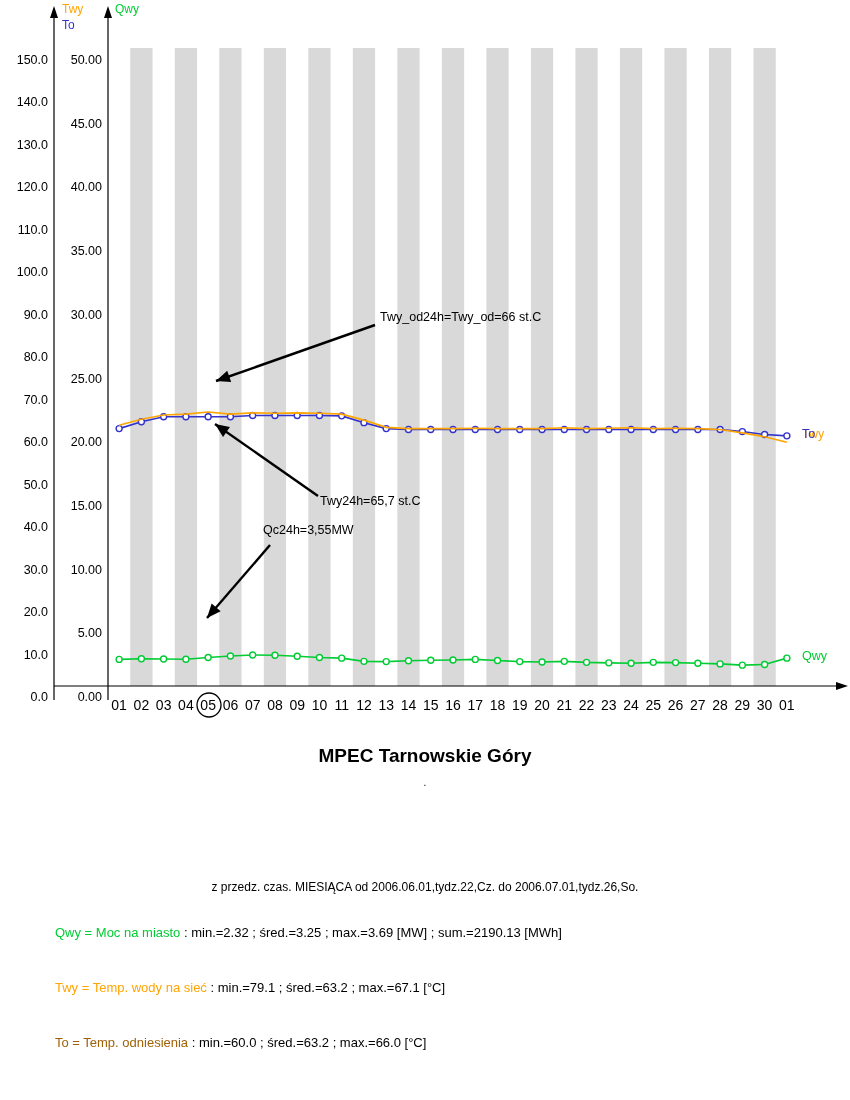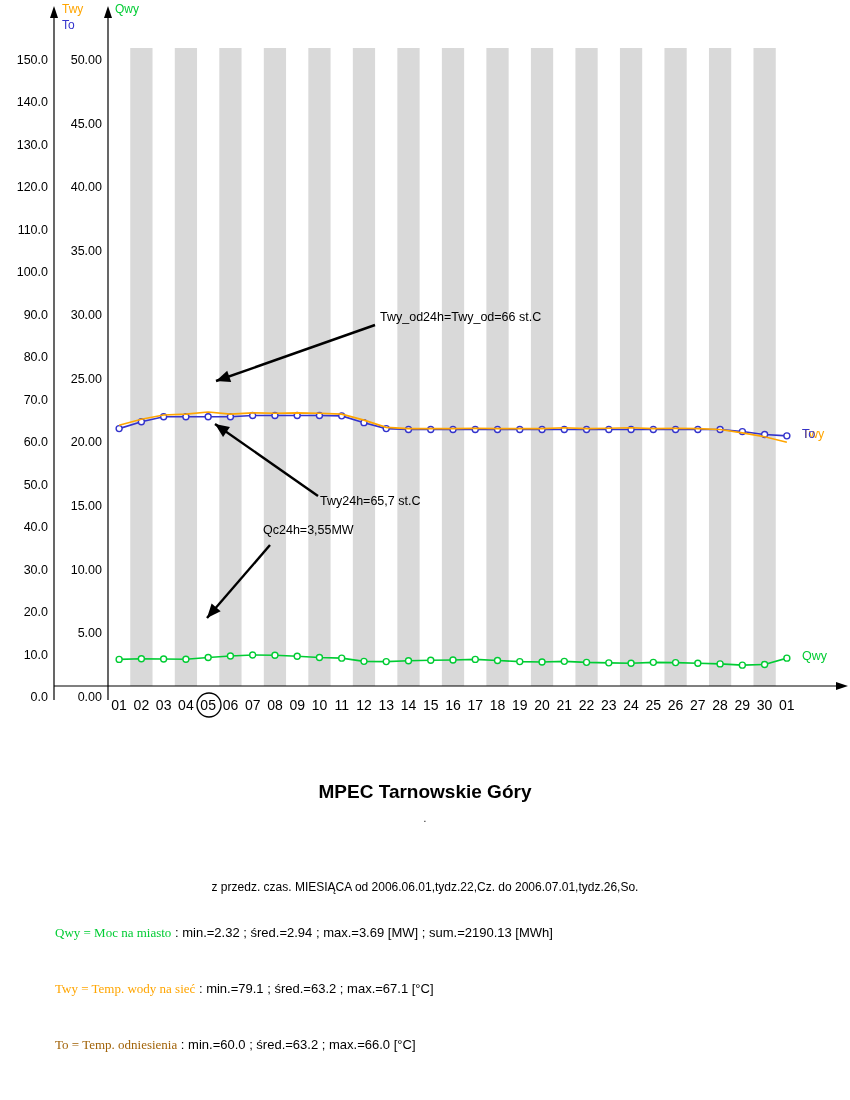--- a/index.html
+++ b/index.html
@@ -53,21 +53,20 @@
   .series-tag {
     font-size: 12.5px;
     font-family: "Liberation Sans", sans-serif;
   }
   .titles {
     position: absolute;
     left: 0;
     top: 745px;
     width: 850px;
     text-align: center;
-    margin-top: 36px;
   }
   .title-main {
     font-size: 19px;
     font-weight: bold;
     color: #000;
     margin: 0;
     padding: 0;
   }
   .subtitle-row {
     margin-top: 34px;
@@ -102,21 +101,21 @@
     position: absolute;
     left: 55px;
     top: 925px;
     width: 790px;
   }
   .legend-row {
     font-size: 13px;
     color: #000;
     margin-bottom: 40px;
   }
-  .legend-name { font-weight: normal; font-family: Liberation Serif, serif; }
+  .legend-name { font-weight: normal; }
   .lg-qwy { color: #00cc33; }
   .lg-twy { color: #ffa500; }
   .lg-to  { color: #a16207; }
 </style>
 </head>
 <body>
 
 <div id="root">
 
   <div class="chart-area">
@@ -312,21 +311,21 @@
 
   <div class="titles">
     <div class="title-main">MPEC Tarnowskie Góry</div>
     <span class="tiny-dot">.</span>
   </div>
 
   <div class="range-line">z przedz. czas. MIESIĄCA od 2006.06.01,tydz.22,Cz. do 2006.07.01,tydz.26,So.</div>
 
   <div class="legend">
     <div class="legend-row">
-      <span class="legend-name lg-qwy">Qwy = Moc na miasto</span><span> : min.=2.32 ; śred.=2.94 ; max.=3.69 [MW] ; sum.=2190.13 [MWh]</span>
+      <span class="legend-name lg-qwy">Qwy = Moc na miasto</span><span> : min.=2.32 ; śred.=3.25 ; max.=3.69 [MW] ; sum.=2190.13 [MWh]</span>
     </div>
     <div class="legend-row">
       <span class="legend-name lg-twy">Twy = Temp. wody na sieć</span><span> : min.=79.1 ; śred.=63.2 ; max.=67.1 [°C]</span>
     </div>
     <div class="legend-row">
       <span class="legend-name lg-to">To = Temp. odniesienia</span><span> : min.=60.0 ; śred.=63.2 ; max.=66.0 [°C]</span>
     </div>
   </div>
 
 </div>

